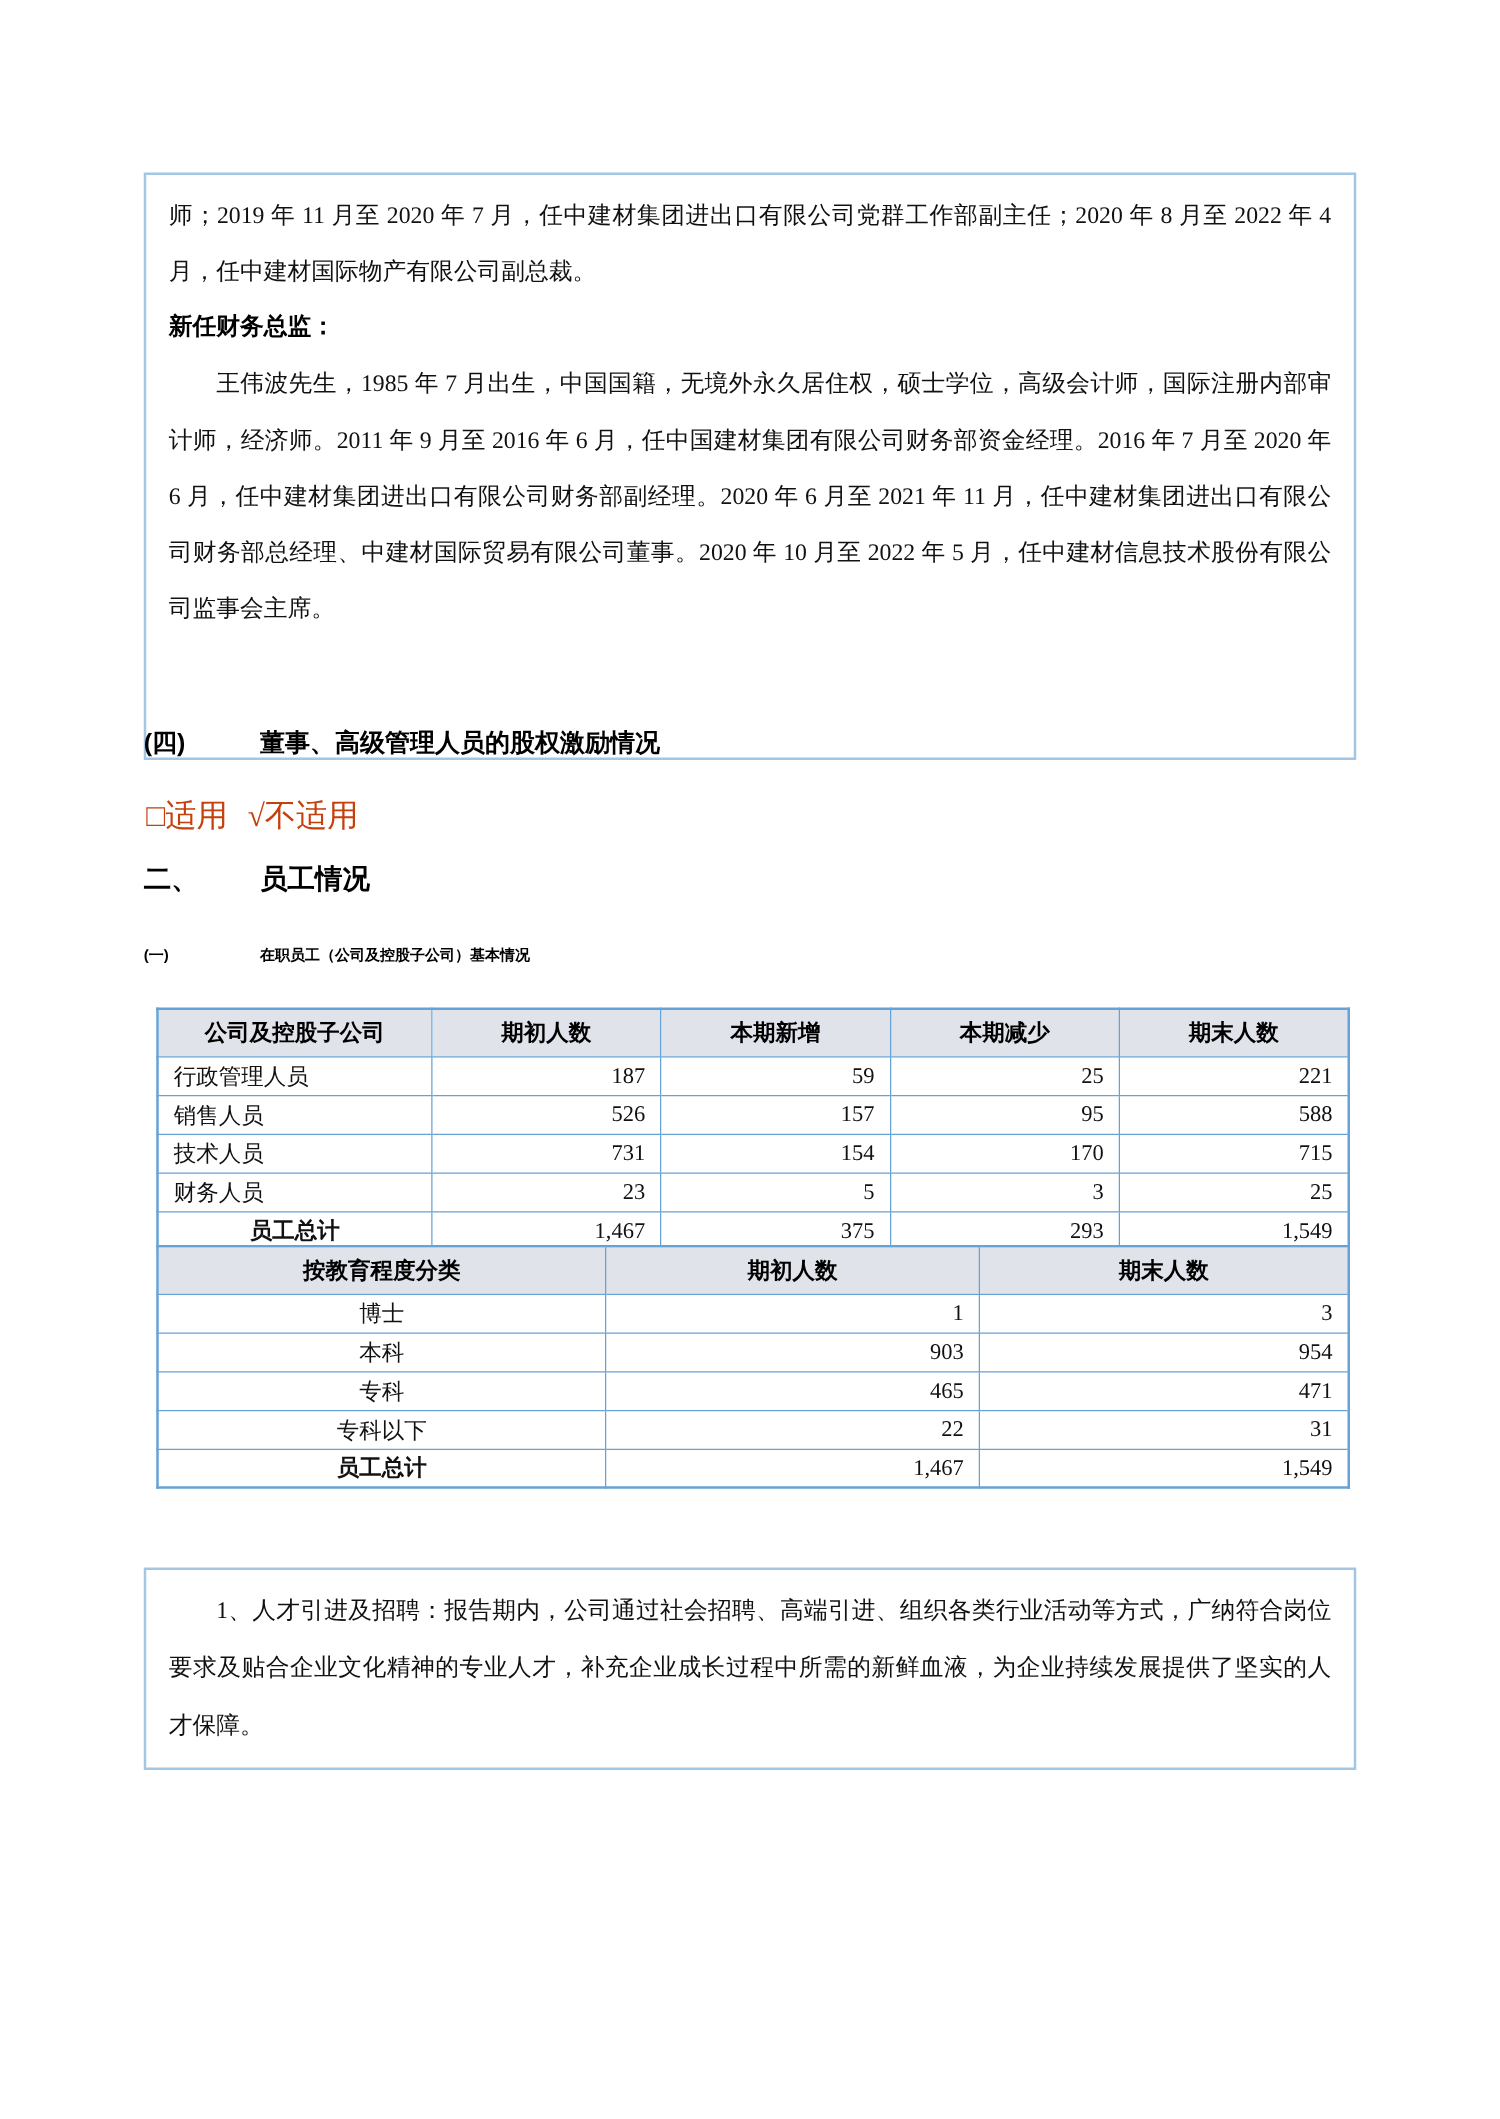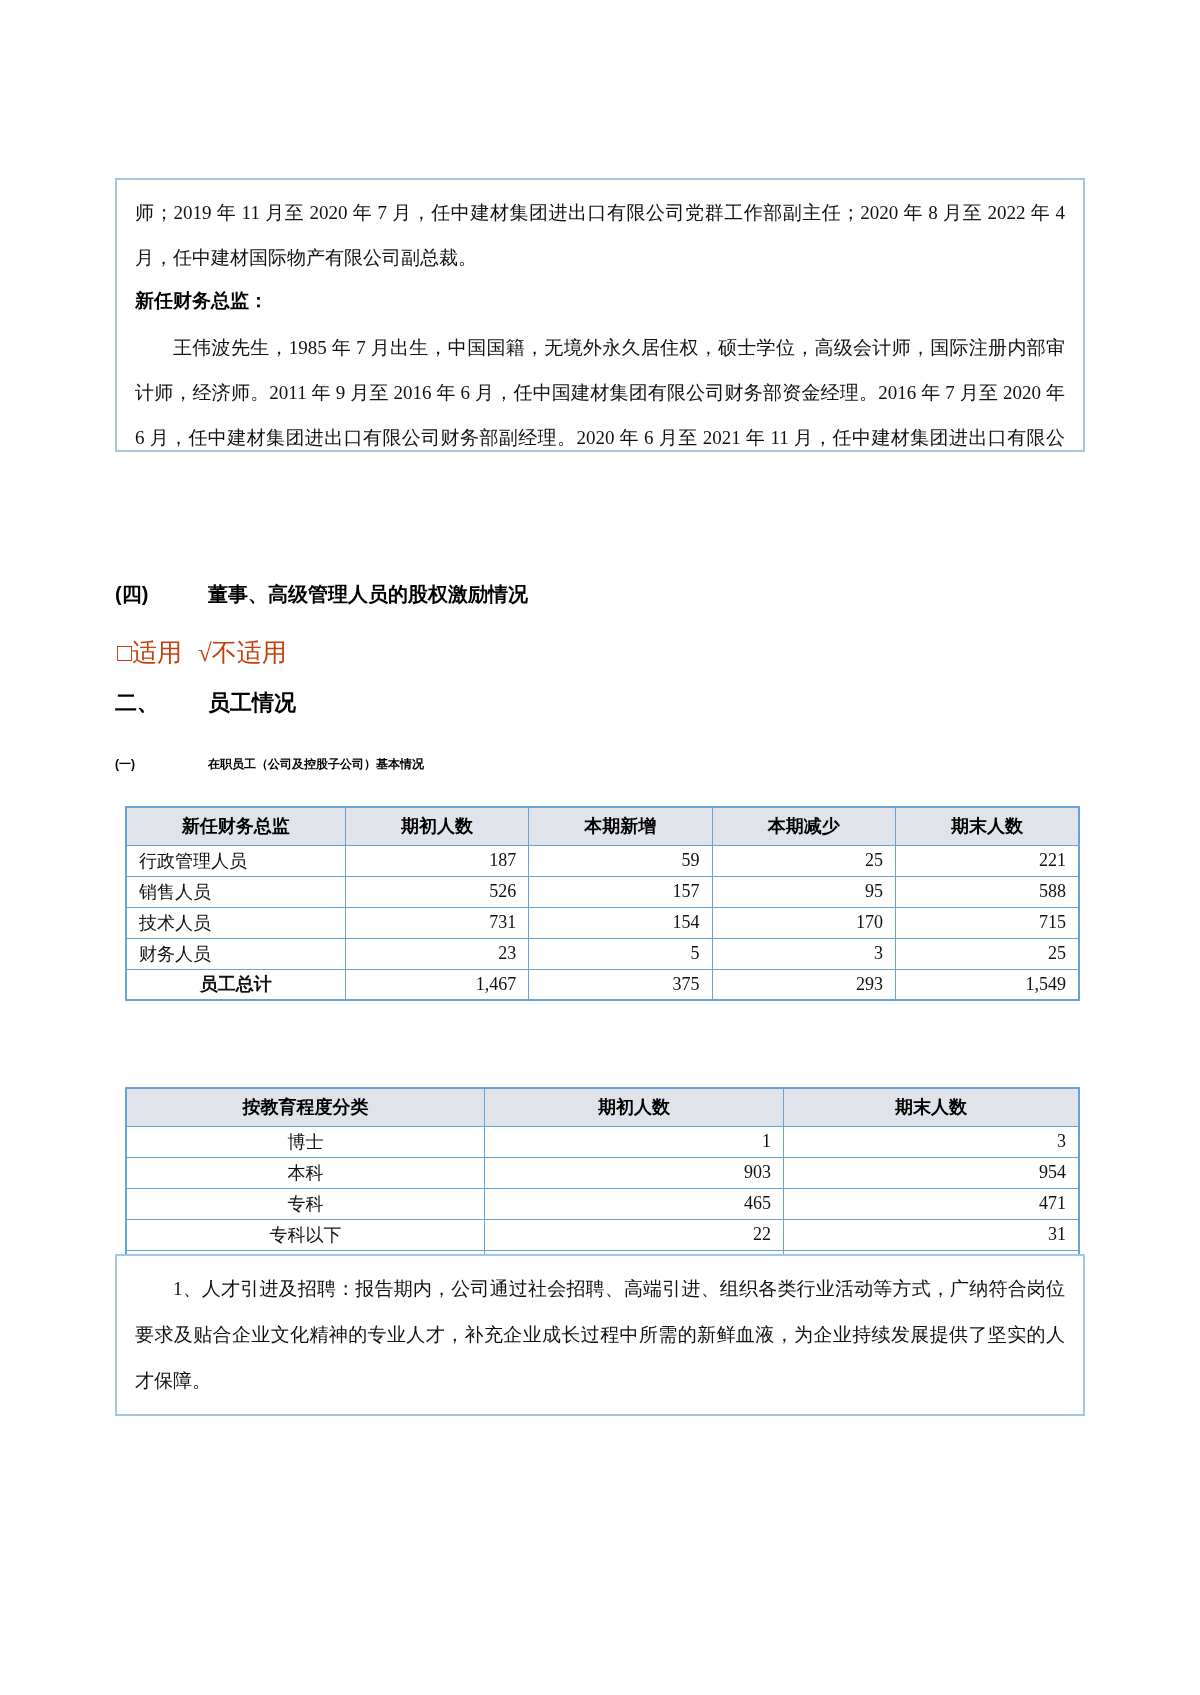--- a/index.html
+++ b/index.html
@@ -17,21 +17,21 @@
   .text-box {
     position: absolute;
     left: 115px;
     width: 970px;
     box-sizing: border-box;
     border: 2px solid #a3c6e4;
     background: #ffffff;
     padding: 10px 18px;
     overflow: hidden;
   }
-  .box1 { top: 138px; height: 274px; margin-top: 40px; }
+  .box1 { top: 138px; height: 470px; }
   .box2 { top: 1254px; height: 162px; }
 
   .body-text {
     margin: 0;
     font-size: 19px;
     line-height: 45px;
     text-align: justify;
     color: #111111;
   }
   .box2 .body-text { line-height: 46px; }
@@ -75,21 +75,21 @@
     position: absolute;
     left: 125px;
     width: 955px;
     border-collapse: collapse;
     table-layout: fixed;
     font-size: 18px;
     background: #ffffff;
     border: 2px solid #67a2d6;
   }
   .table1 { top: 806px; }
-  .table2 { top: 1087px; }
+  .table2 { top: 996px; }
   table.emp th, table.emp td {
     border: 1px solid #67a2d6;
     padding: 0 12px;
     box-sizing: border-box;
     overflow: hidden;
     white-space: nowrap;
   }
   table.emp th {
     background: #e0e3e9;
     font-weight: bold;
@@ -143,21 +143,21 @@
   <table class="emp table1">
     <colgroup>
       <col style="width:23%">
         <col style="width:19.25%">
         <col style="width:19.25%">
         <col style="width:19.25%">
         <col style="width:19.25%">
     </colgroup>
     <tbody>
         <tr>
-      <th>新任财务总监</th>
+      <th>公司及控股子公司</th>
       <th>期初人数</th>
       <th>本期新增</th>
       <th>本期减少</th>
       <th>期末人数</th>
     </tr>
     <tr>
       <td class="label-cell">行政管理人员</td>
       <td class="num-cell">187</td>
       <td class="num-cell">59</td>
       <td class="num-cell">25</td>

